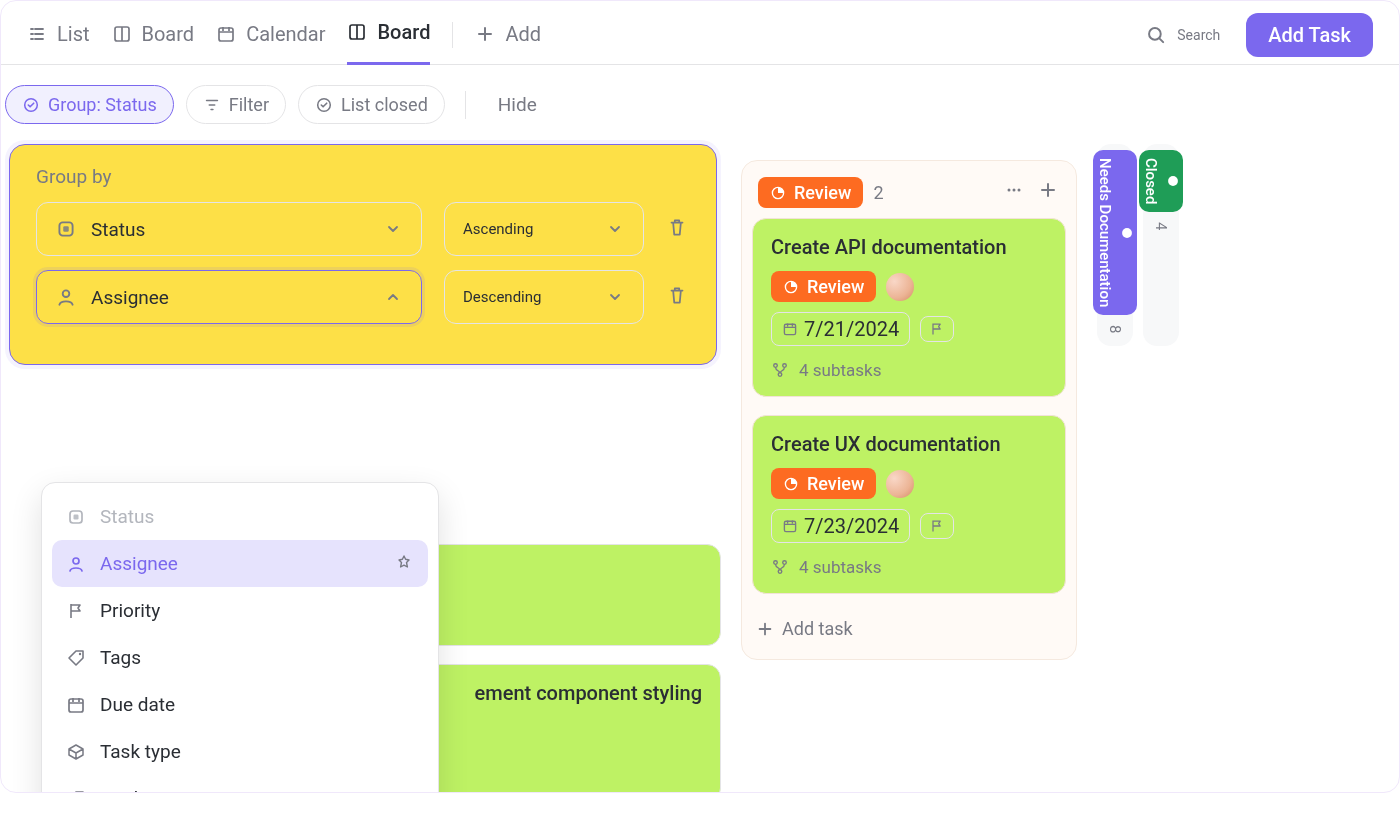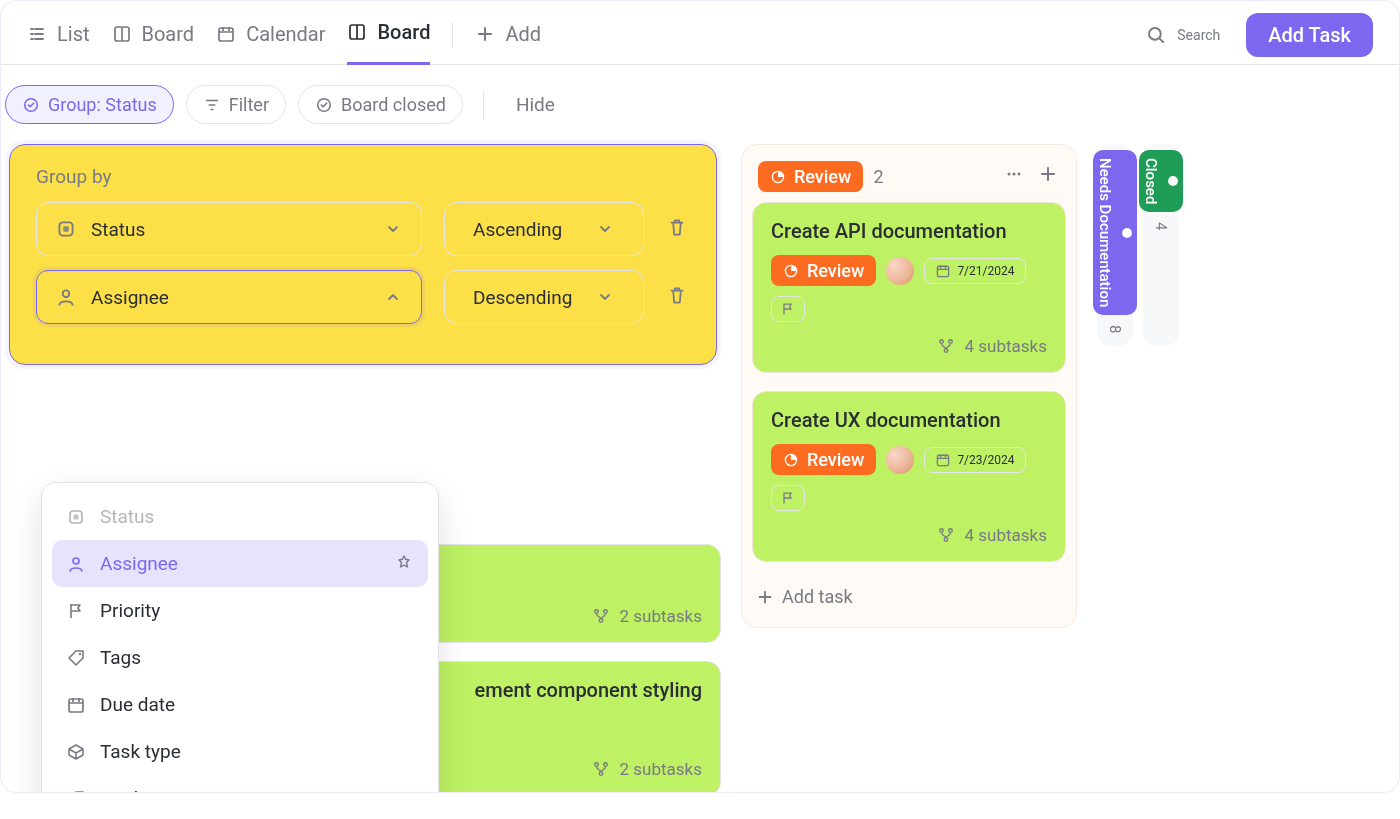--- a/index.html
+++ b/index.html
@@ -68,21 +68,21 @@
   .gp-row { display:flex; align-items:center; gap:22px; margin-bottom:14px; }
   .gp-select {
     display:flex; align-items:center; justify-content:space-between;
     width:386px; height:54px; padding:0 18px;
     border:1.5px solid var(--border); border-radius:12px; font-size:19px;
     cursor:pointer;
   }
   .gp-select.open { border-color: var(--purple); box-shadow: 0 0 0 3px rgba(123,104,238,.12);}
   .gp-select .left { display:flex; align-items:center; gap:14px; }
   .gp-sort { width:200px; height:54px; display:flex; align-items:center; justify-content:space-between;
-             padding:0 28px; border:1.5px solid var(--border); border-radius:12px; font-size:19px; cursor:pointer;}
+             padding:0 18px; border:1.5px solid var(--border); border-radius:12px; font-size:15px; cursor:pointer;}
   .trash { color:var(--gray-text); cursor:pointer; }
   .trash svg{width:22px;height:22px;}
 
   
   .dropdown {
     position:absolute; left:40px; top:338px;
     width:398px; background:#fff; border:1px solid var(--border);
     border-radius:14px; padding:10px;
     box-shadow: 0 12px 32px rgba(0,0,0,.12);
     z-index:50;
@@ -107,30 +107,31 @@
   }
   .card-title { font-size:20px; font-weight:520; margin-bottom:12px; }
   .badges { display:flex; align-items:center; gap:10px; flex-wrap:wrap; }
   .status-pill {
     display:inline-flex; align-items:center; gap:8px;
     color:#fff; border-radius:8px; padding:5px 12px; font-size:18px; font-weight:500;
   }
   .status-pill.orange { background:var(--orange);}
   .status-pill.blue { background:var(--blue);}
   .pill-icon { width:16px; height:16px; display:inline-flex;}
-  .mini { display:inline-flex; align-items:center; gap:6px; border:1px solid var(--border); border-radius:8px; padding:4px 10px; font-size:12px; color:var(--text);}
+  .mini { display:inline-flex; align-items:center; gap:6px; border:1px solid var(--border); border-radius:8px; padding:4px 10px; font-size:20px; color:var(--text);}
   .mini.icon-only { padding:4px 8px; color:var(--gray-text);}
   .avatar { width:28px; height:28px; border-radius:50%; background: radial-gradient(circle at 30% 30%, #f9d7c7, #ecb495 60%, #d38a62); display:inline-block;}
-  .sub { display:flex; align-items:center; gap:10px; color:var(--gray-text); font-size:17px; margin-top:14px;justify-content:flex-end;}
+  .sub { display:flex; align-items:center; gap:10px; color:var(--gray-text); font-size:17px; margin-top:14px;}
   .addtask { display:flex; align-items:center; gap:8px; color:var(--gray-text); font-size:18px; padding:6px 4px; cursor:pointer;}
 
   
   .col {
     width:336px; border-radius:16px; padding:12px 10px 14px 10px;
     position:relative;
+    margin-top:16px;
   }
   .col.review { margin-left:720px; background:#fffaf6; border:1px solid #f5e9df;}
   .col-head { display:flex; align-items:center; gap:10px; padding:4px 6px 10px 6px;}
   .col-head .count { color:var(--gray-text); font-size:18px;}
   .col-head .spacer { flex:1;}
   .col-head .icon-btn { color:var(--gray-text); cursor:pointer; font-size:20px; padding:2px;}
   .col .card { border-color:#f2e3d7;}
 
   
   .vcol-wrap { display:flex; gap:10px; }
@@ -292,21 +293,21 @@
     <div class="chip">
       <svg viewBox="0 0 20 20">
           <use href="#i-filter"></use>
         </svg>
       <span>Filter</span>
     </div>
     <div class="chip">
       <svg viewBox="0 0 20 20">
           <use href="#i-check-circle"></use>
         </svg>
-      <span>Board closed</span>
+      <span>List closed</span>
     </div>
     <div class="tsep"></div>
     <div class="hide-btn">Hide</div>
   </div>
 
   <div class="board">
 
     <div class="group-panel">
       <div class="gp-title">Group by</div>
 

